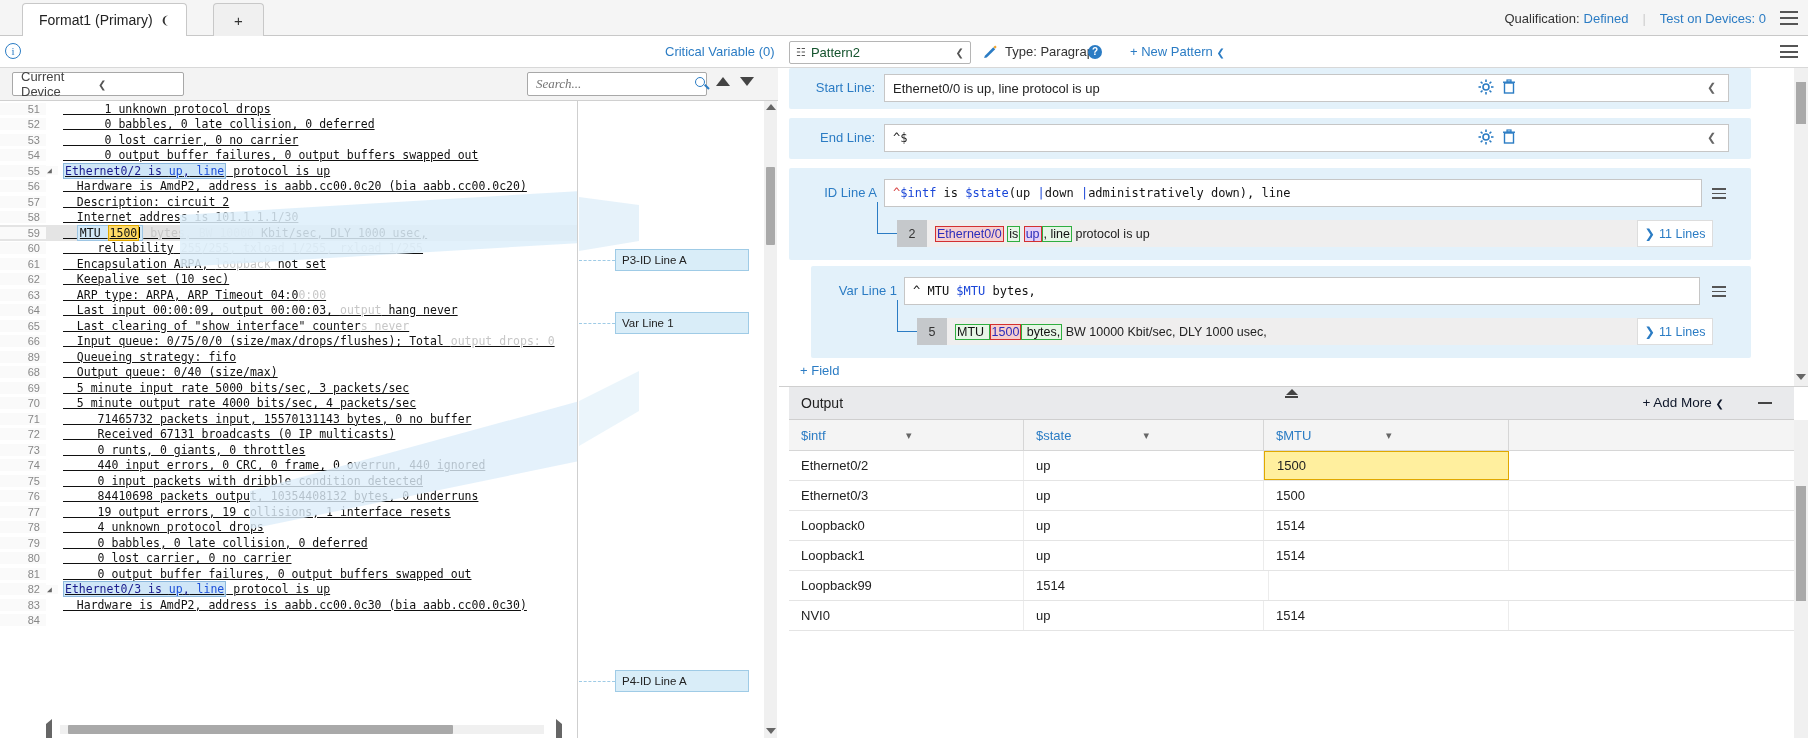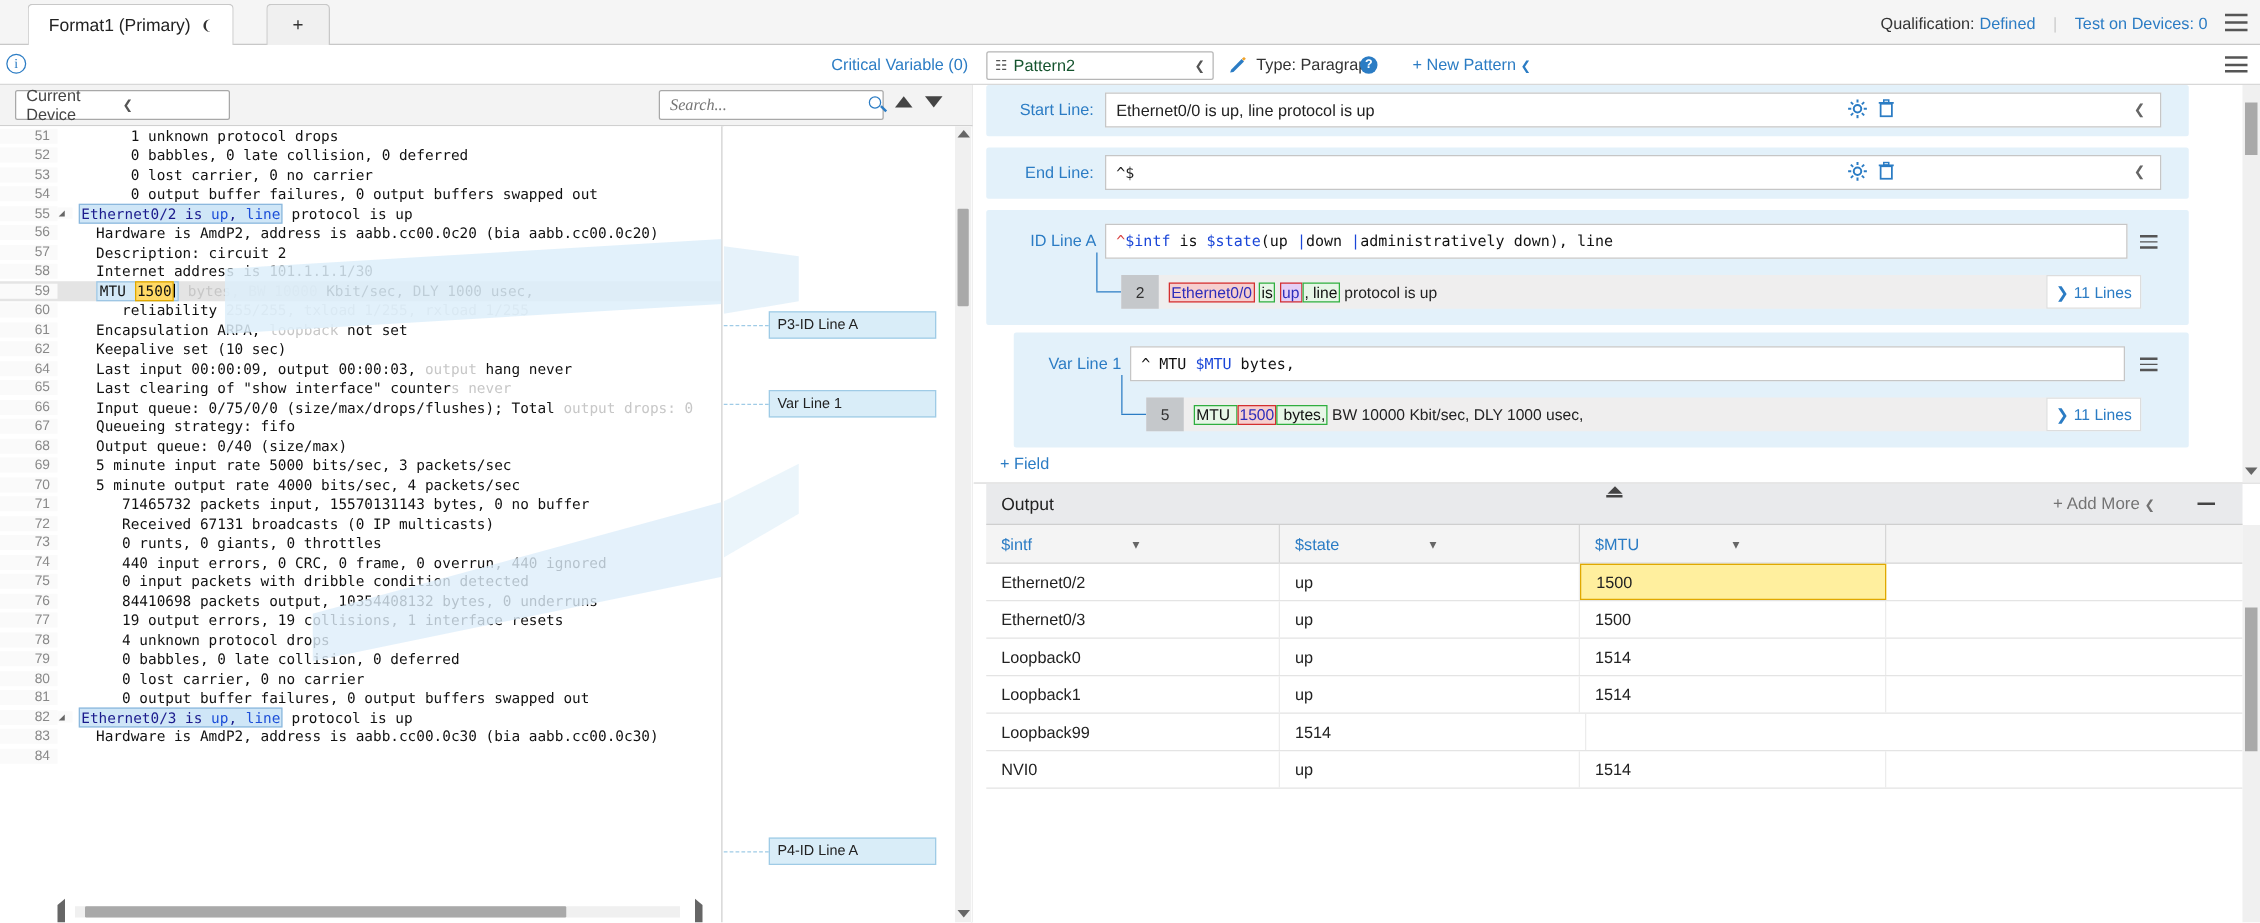--- a/index.html
+++ b/index.html
@@ -158,21 +158,21 @@
   .coderow.sel { background: #e4e4e4; }
   .gutter {
     width: 46px; min-width: 46px; text-align: right; padding-right: 6px;
     color: #888; font-family: "Liberation Sans", sans-serif; font-size: 11px;
     background: #fafafa;
   }
   .fold {
     width: 12px; min-width: 12px; color: #666; font-size: 8px;
     background: #fafafa; padding-left: 1px;
   }
-  .ctext { padding-left: 5px; color: #111; }
+  .ctext { padding-left: 5px; color: #111; text-decoration: underline; }
   .hl-intf { background: #cfe6f7; border: 1px solid #8cb8dd; color: #1a1a8c; padding: 0 1px; }
   .kw-blue { color: #1d4fd8; }
   .dim { color: #c7c7c7; }
   .mtu-box { background: #d4e9f7; border: 1px solid #9ec6e4; padding: 0 2px; }
   .mtu-val { background: #ffd966; border: 1px solid #e0a800; padding: 0 1px; color: #111; }
   .caret { display:inline-block; width:1px; height:11px; background:#000; vertical-align:-1px; }
 
   
   .beam { position: absolute; pointer-events: none; }
 
@@ -294,21 +294,21 @@
     position: absolute; left: 50%; top: 2px; transform: translateX(-50%);
     width: 22px; cursor: pointer; text-align: center;
   }
   .collapse-handle .tri2 {
     width: 0; height: 0; margin: 0 auto;
     border-left: 6px solid transparent; border-right: 6px solid transparent;
     border-bottom: 6px solid #444;
   }
   .collapse-handle .bar2 { width: 13px; height: 2px; background: #444; margin: 1px auto 0; }
   .addmore {
-    position: absolute; right: 70px; top: 8px; color: #737373; font-size: 13.5px; cursor: pointer;
+    position: absolute; right: 70px; top: 8px; color: #0f172a; font-size: 13.5px; cursor: pointer;
   }
   .minus-btn {
     position: absolute; right: 22px; top: 15px; width: 14px; height: 2px; background: #444; cursor: pointer;
   }
   .table { position: absolute; left: 10px; top: 33px; width: 1005px; }
   .thead { display: flex; height: 31px; background: #f4f4f4; border-bottom: 1px solid #d6d6d6; }
   .th {
     display: flex; align-items: center; font-size: 13px; color: #2b7cc4;
     border-right: 1px solid #d6d6d6; padding: 0 12px; cursor: pointer;
   }
@@ -403,24 +403,25 @@
           <div class="coderow"><div class="gutter">53</div><div class="fold"></div><div class="ctext">      0 lost carrier, 0 no carrier</div></div>
           <div class="coderow"><div class="gutter">54</div><div class="fold"></div><div class="ctext">      0 output buffer failures, 0 output buffers swapped out</div></div>
           <div class="coderow"><div class="gutter">55</div><div class="fold">◢</div><div class="ctext"><span class="hl-intf">Ethernet0/2 is <span class="kw-blue">up</span>,<span class="kw-blue"> line</span></span> protocol is up</div></div>
           <div class="coderow"><div class="gutter">56</div><div class="fold"></div><div class="ctext">  Hardware is AmdP2, address is aabb.cc00.0c20 (bia aabb.cc00.0c20)</div></div>
           <div class="coderow"><div class="gutter">57</div><div class="fold"></div><div class="ctext">  Description: circuit 2</div></div>
           <div class="coderow"><div class="gutter">58</div><div class="fold"></div><div class="ctext">  Internet address is 101.1.1.1/30</div></div>
           <div class="coderow sel"><div class="gutter">59</div><div class="fold"></div><div class="ctext">  <span class="mtu-box">MTU <span class="mtu-val">1500</span><span class="caret"></span></span><span class="dim"> bytes, BW 10000 </span>Kbit/sec, DLY 1000 usec,</div></div>
           <div class="coderow"><div class="gutter">60</div><div class="fold"></div><div class="ctext">     reliability<span class="dim"> 255/255, txload 1/255, rxload 1/255</span></div></div>
           <div class="coderow"><div class="gutter">61</div><div class="fold"></div><div class="ctext">  Encapsulation ARPA, <span class="dim">loopback</span> not set</div></div>
           <div class="coderow"><div class="gutter">62</div><div class="fold"></div><div class="ctext">  Keepalive set (10 sec)</div></div>
+          <div class="coderow"><div class="gutter">63</div><div class="fold"></div><div class="ctext">  ARP type: ARPA, ARP Timeout 04:0<span class="dim">0:00</span></div></div>
           <div class="coderow"><div class="gutter">64</div><div class="fold"></div><div class="ctext">  Last input 00:00:09, output 00:00:03, <span class="dim">output</span> hang never</div></div>
           <div class="coderow"><div class="gutter">65</div><div class="fold"></div><div class="ctext">  Last clearing of "show interface" counter<span class="dim">s never</span></div></div>
           <div class="coderow"><div class="gutter">66</div><div class="fold"></div><div class="ctext">  Input queue: 0/75/0/0 (size/max/drops/flushes); Total <span class="dim">output drops: 0</span></div></div>
-          <div class="coderow"><div class="gutter">67</div><div class="fold"></div><div class="ctext">  Queueing strategy: fifo</div></div>
+          <div class="coderow"><div class="gutter">89</div><div class="fold"></div><div class="ctext">  Queueing strategy: fifo</div></div>
           <div class="coderow"><div class="gutter">68</div><div class="fold"></div><div class="ctext">  Output queue: 0/40 (size/max)</div></div>
           <div class="coderow"><div class="gutter">69</div><div class="fold"></div><div class="ctext">  5 minute input rate 5000 bits/sec, 3 packets/sec</div></div>
           <div class="coderow"><div class="gutter">70</div><div class="fold"></div><div class="ctext">  5 minute output rate 4000 bits/sec, 4 packets/sec</div></div>
           <div class="coderow"><div class="gutter">71</div><div class="fold"></div><div class="ctext">     71465732 packets input, 15570131143 bytes, 0 no buffer</div></div>
           <div class="coderow"><div class="gutter">72</div><div class="fold"></div><div class="ctext">     Received 67131 broadcasts (0 IP multicasts)</div></div>
           <div class="coderow"><div class="gutter">73</div><div class="fold"></div><div class="ctext">     0 runts, 0 giants, 0 throttles</div></div>
           <div class="coderow"><div class="gutter">74</div><div class="fold"></div><div class="ctext">     440 input errors, 0 CRC, 0 frame, 0 overrun, 440 ignored</div></div>
           <div class="coderow"><div class="gutter">75</div><div class="fold"></div><div class="ctext">     0 input packets with dribble condition detected</div></div>
           <div class="coderow"><div class="gutter">76</div><div class="fold"></div><div class="ctext">     84410698 packets output, 10354408132 bytes, 0 underruns</div></div>
           <div class="coderow"><div class="gutter">77</div><div class="fold"></div><div class="ctext">     19 output errors, 19 collisions, 1 interface resets</div></div>

